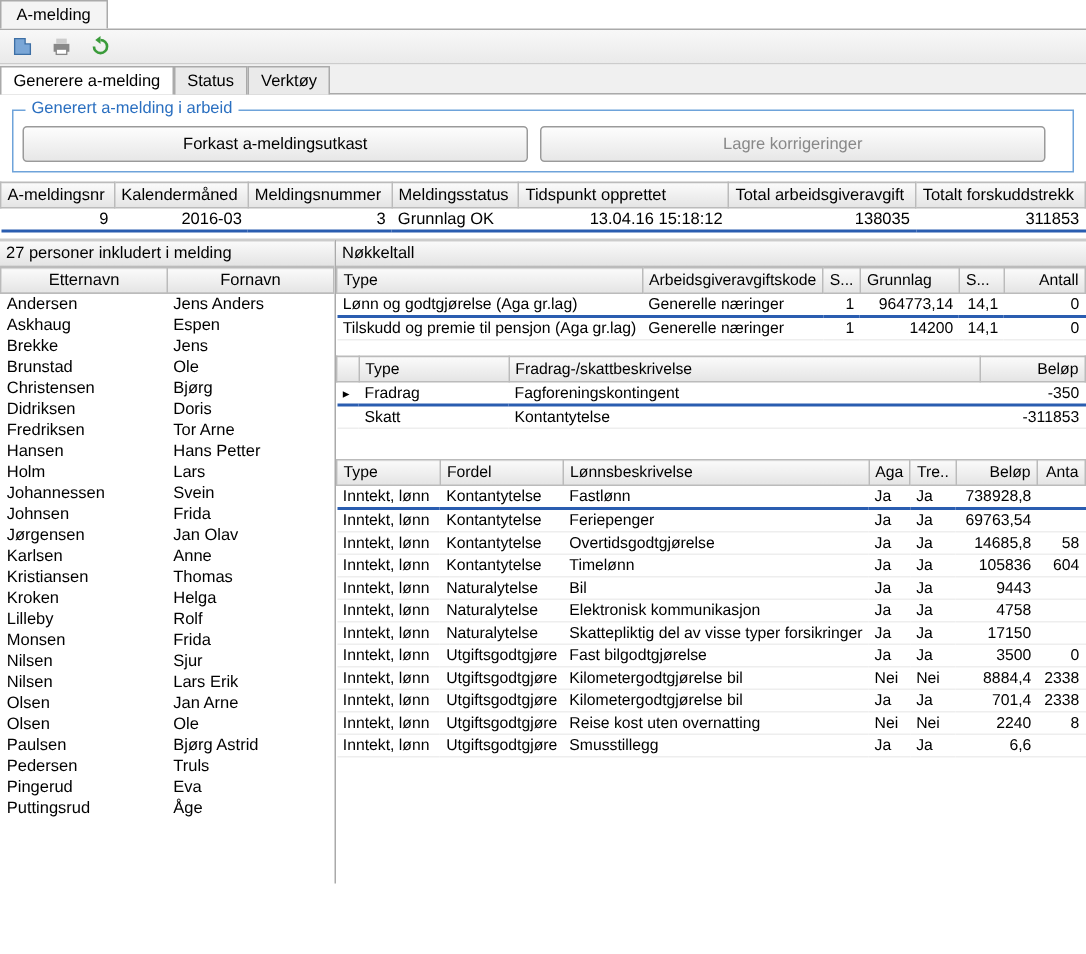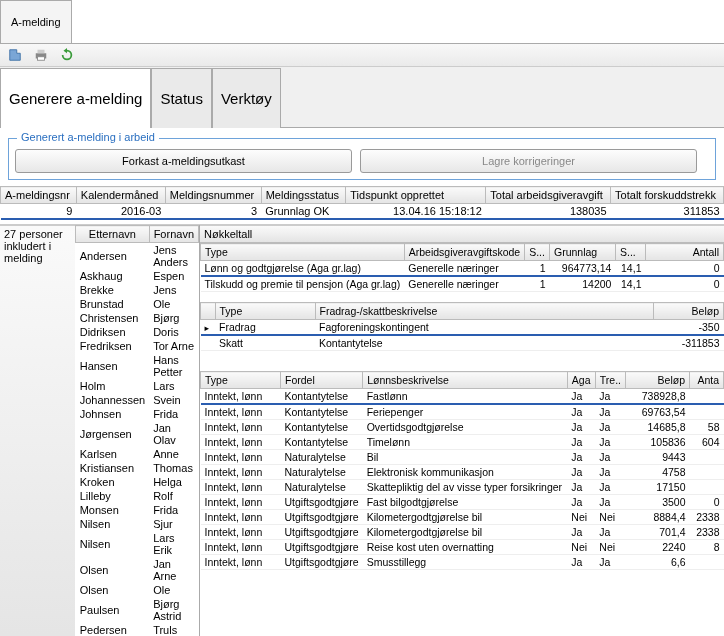--- a/index.html
+++ b/index.html
@@ -10,43 +10,43 @@
     color: #000;
     width: 724px;
     height: 636px;
     overflow: hidden;
   }
   .window-tab {
     display: inline-block;
     background: #f4f4f4;
     border: 1px solid #aaa;
     border-bottom: none;
-    padding: 15px 10px;
+    padding: 3px 10px;
     font-size: 11px;
   }
   .toolbar {
     border-top: 1px solid #aaa;
     border-bottom: 1px solid #ccc;
     background: linear-gradient(#f8f8f8,#eaeaea);
     padding: 4px 8px;
     display: flex;
     gap: 12px;
   }
   .toolbar svg { width: 14px; height: 14px; display:block; }
   .subtabs {
     display: flex;
     border-bottom: 1px solid #aaa;
     background: #f0f0f0;
   }
   .subtab {
     border: 1px solid #aaa;
     border-bottom: none;
-    padding: 21px 8px;
+    padding: 3px 8px;
     background: #eaeaea;
-    font-size: 15px;
+    font-size: 11px;
     position: relative;
     top: 1px;
   }
   .subtab.active {
     background: #fff;
   }
   .section {
     border: 1px solid #6ea3da;
     margin: 10px 8px 6px 8px;
     position: relative;
@@ -91,25 +91,25 @@
     white-space: nowrap;
   }
   .grid .num { text-align: right; }
   .blue-under { border-bottom: 2px solid #2a5db0 !important; }
   .split {
     display: flex;
     height: 430px;
     border-top: 1px solid #ccc;
   }
   .left-pane {
-    width: 200px;
+    width: 224px;
     border-right: 1px solid #aaa;
     overflow: hidden;
     display:flex;
-    flex-direction:row;
+    flex-direction:column;
   }
   .right-pane {
     flex: 1;
     overflow: hidden;
     display:flex;
     flex-direction:column;
   }
   .pane-header {
     background: linear-gradient(#fafafa,#e4e4e4);
     border-top:1px solid #ccc;

